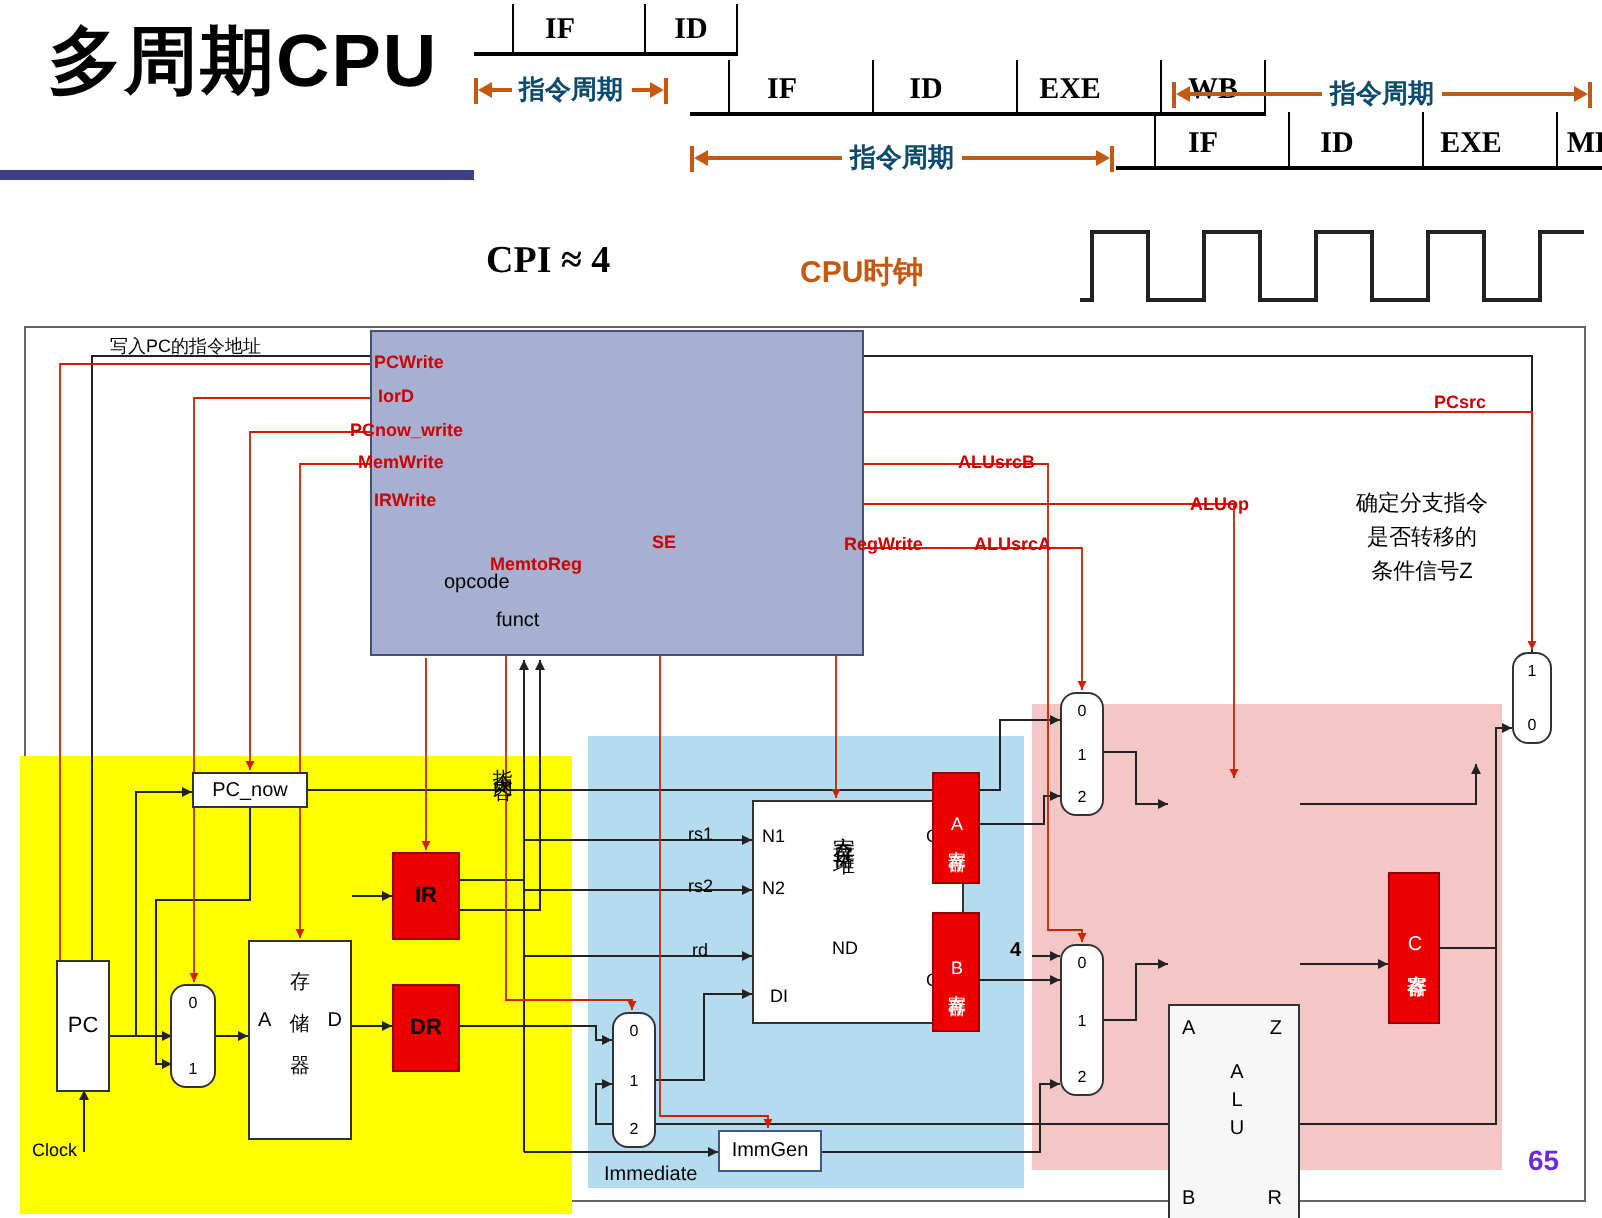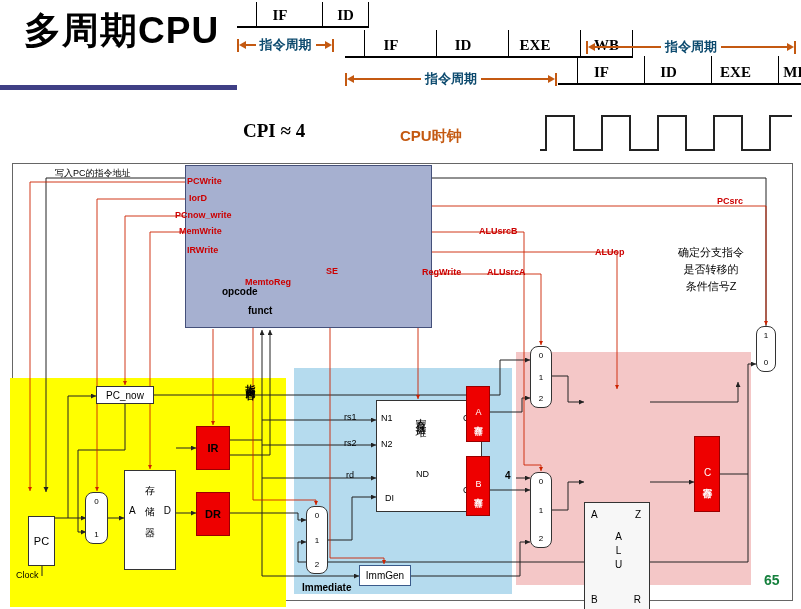--- a/index.html
+++ b/index.html
@@ -33,23 +33,23 @@
   .cbox{display:flex;align-items:center;justify-content:center;}
   .mux{position:absolute;background:#fff;border:1px solid #333;border-radius:8px;box-sizing:border-box;
        display:flex;flex-direction:column;justify-content:space-between;align-items:center;font-size:8px;padding:4px 0;}
   .redreg{position:absolute;background:#ee0000;border:1px solid #990000;box-sizing:border-box;
           display:flex;align-items:center;justify-content:center;text-align:center;}
   .redreg.dark{color:#000;font-weight:bold;font-size:11px;}
   .vtext{writing-mode:vertical-rl;text-orientation:upright;}
   .regname{color:#fff;font-size:9px;letter-spacing:1px;}
   .sig{position:absolute;color:#cc0000;font-weight:bold;font-size:9px;white-space:nowrap;}
   .lab{position:absolute;color:#000;font-size:9px;white-space:nowrap;}
-  .lab10{position:absolute;color:#000;font-size:10px;white-space:nowrap;font-weight:bold;}
+  .lab10{position:absolute;color:#000;font-size:10px;white-space:nowrap;}
   .note{position:absolute;left:666px;top:244px;width:90px;text-align:center;font-size:11px;line-height:17px;}
-  .pagenum{position:absolute;left:764px;top:572px;font-size:14px;font-weight:bold;color:#15803d;}
+  .pagenum{position:absolute;left:764px;top:572px;font-size:14px;font-weight:bold;color:#6d28d9;}
   .mem-top{text-align:center;margin-top:13px;}
   .mem-mid{display:flex;justify-content:space-between;padding:0 4px;margin-top:7px;}
   .mem-bot{text-align:center;margin-top:7px;}
   .rf{position:relative;}
   .rf span{position:absolute;font-size:9px;}
   .alu{position:relative;}
   .alu span{position:absolute;font-size:10px;}
   .wb{stroke:#222;stroke-width:1;fill:none;}
   .wr{stroke:#cc2200;stroke-width:0.9;fill:none;}
   svg.layer{position:absolute;left:0;top:0;pointer-events:none;}
@@ -207,21 +207,21 @@
   <div class="lab" style="left:344px;top:438px;">rs2</div>
   <div class="lab" style="left:346px;top:470px;">rd</div>
   <div class="lab" style="left:16px;top:570px;">Clock</div>
   <div class="lab10" style="left:505px;top:470px;font-weight:bold;">4</div>
   <div class="lab10" style="left:302px;top:582px;">Immediate</div>
   <div class="pagenum">65</div>
 
   <div class="box cbox" style="left:96px;top:386px;width:58px;height:18px;">
     <span>PC_now</span>
   </div>
-  <div class="box cbox" style="left:28px;top:516px;width:27px;height:50px;font-size:11px;">
+  <div class="box cbox" style="left:28px;top:480px;width:27px;height:66px;font-size:11px;">
     <span>PC</span>
   </div>
   <div class="mux" style="left:85px;top:492px;width:23px;height:52px;">
     <span>0</span>
     <span>1</span>
   </div>
   <div class="box" style="left:124px;top:470px;width:52px;height:100px;">
     <div class="mem-top">存</div>
     <div class="mem-mid">
       <span>A</span>

